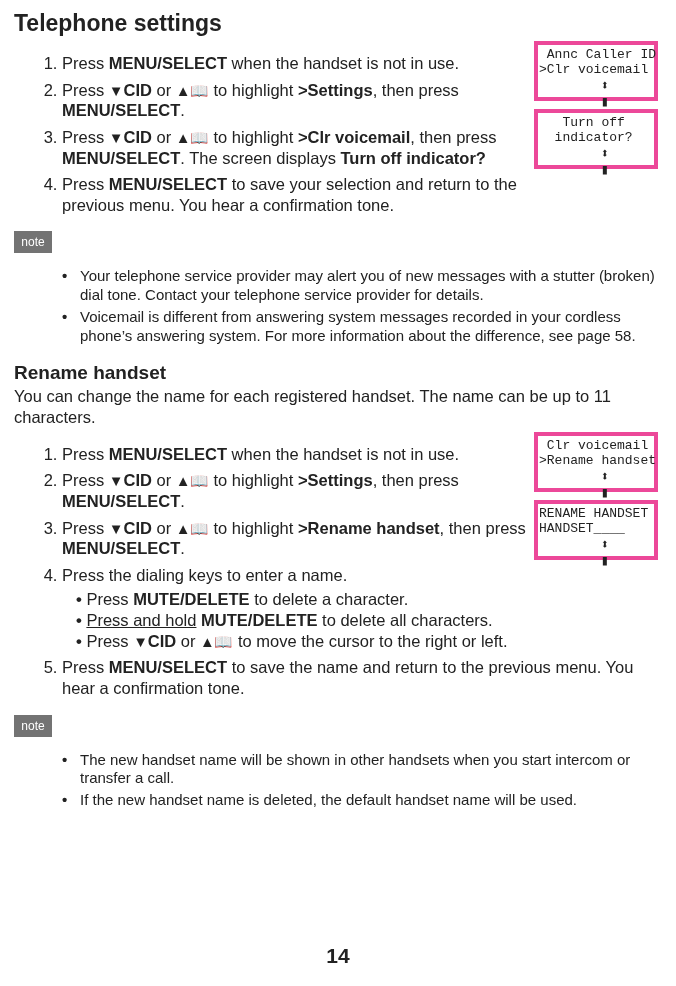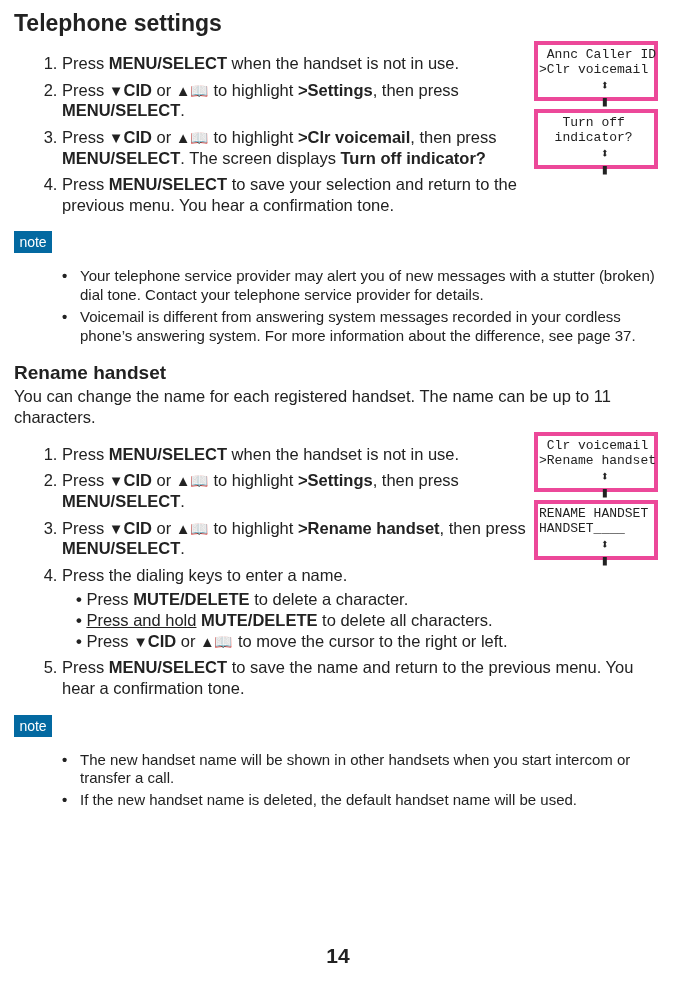--- a/index.html
+++ b/index.html
@@ -73,23 +73,23 @@
     font-size: 14px;
     letter-spacing: 18px;
     padding-left: 36px;
   }
   .note-block {
     display: flex;
     margin: 10px 0;
     clear: both;
   }
   .note-tag {
-    background: #0369a1;
+    background: #737373;
     color: #fff;
-    font-size: 14px;
+    font-size: 12px;
     width: 38px;
     height: 22px;
     display: flex;
     align-items: center;
     justify-content: center;
     flex: 0 0 38px;
     margin-right: 10px;
   }
   .note-body {
     font-size: 15px;
@@ -165,21 +165,21 @@
     <span>Press </span><b><span class="sm">MENU</span><span>/SELECT</span></b><span> to save your selection and return to the previous menu. You hear a confirmation tone.</span>
   </li>
 </ol>
 </div>
 
 <div class="note-block">
   <div class="note-tag">note</div>
   <div class="note-body">
     <ul>
       <li>Your telephone service provider may alert you of new messages with a stutter (broken) dial tone. Contact your telephone service provider for details.</li>
-      <li>Voicemail is different from answering system messages recorded in your cordless phone’s answering system. For more information about the difference, see page 37.</li>
+      <li>Voicemail is different from answering system messages recorded in your cordless phone’s answering system. For more information about the difference, see page 58.</li>
     </ul>
   </div>
 </div>
 
 <h2>Rename handset</h2>
 <div class="intro">You can change the name for each registered handset. The name can be up to 11 characters.</div>
 
 <div class="screens-right">
   <div class="screen">
     <div class="lcd-line"> Clr voicemail</div>

